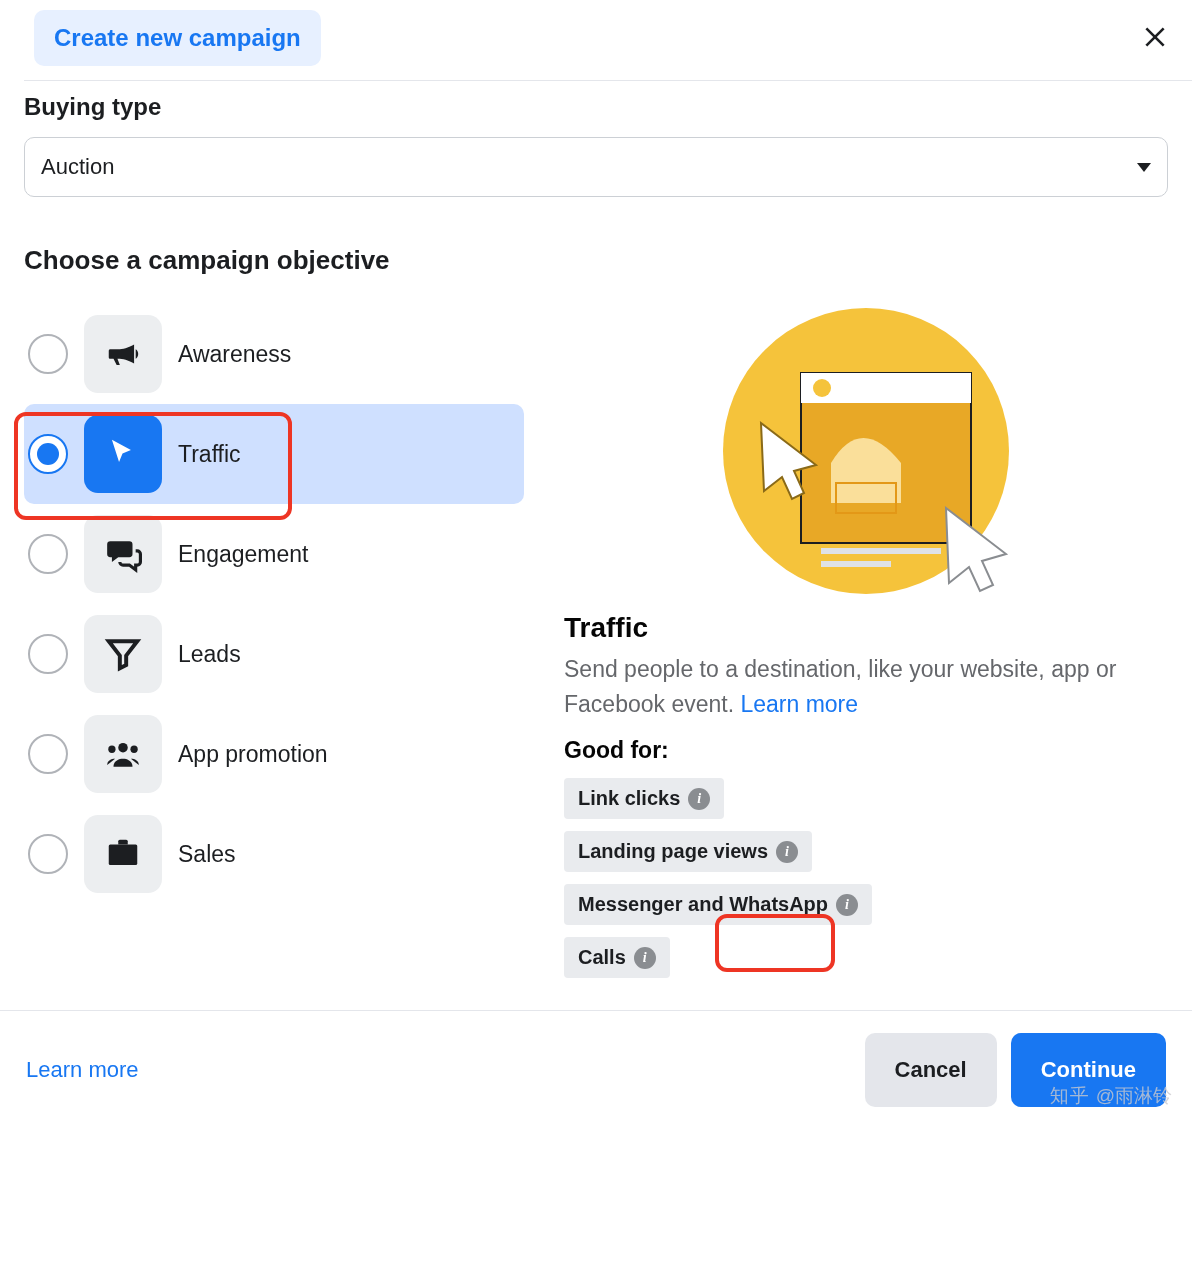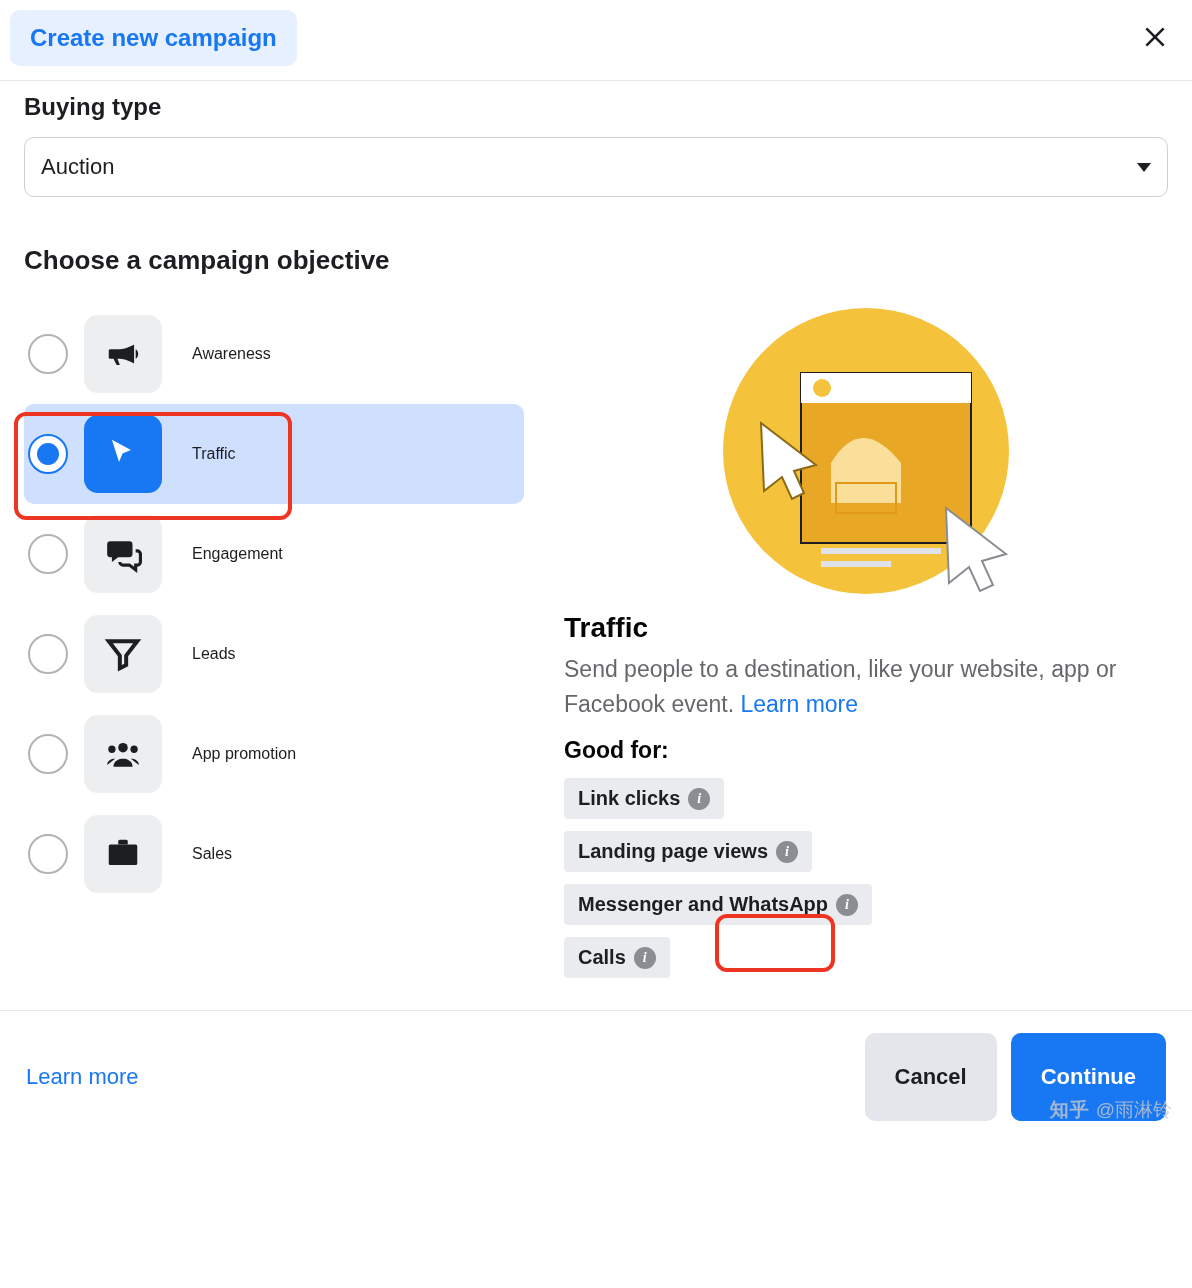--- a/index.html
+++ b/index.html
@@ -8,20 +8,21 @@
   background: #fff;
   width: 1192px;
   color: #1c1e21;
 }
 .header {
   display: flex;
   align-items: flex-end;
   padding: 10px 14px 14px 10px;
   border-bottom: 1px solid #e4e6eb;
   position: relative;
+  margin-left: 24px;
 }
 .tab {
   font-size: 24px;
   font-weight: 600;
   color: #65676b;
   padding: 14px 20px;
   border-radius: 10px;
   cursor: pointer;
 }
 .tab.active {
@@ -91,23 +92,22 @@
 .icon-tile {
   width: 78px; height: 78px;
   background: #eceef0;
   border-radius: 14px;
   display: flex; align-items: center; justify-content: center;
   flex-shrink: 0;
 }
 .icon-tile.selected { background: #1877f2; }
 .icon-tile svg { width: 38px; height: 38px; }
 .obj-label {
-  font-size: 16px;
+  font-size: 23px;
   font-weight: 400;
-  margin-left: 14px;
 }
 .highlight-box {
   position: absolute;
   border: 4px solid #ee3524;
   border-radius: 12px;
   pointer-events: none;
 }
 .hl-traffic { left: 14px; top: 412px; width: 278px; height: 108px; }
 .hl-whatsapp { left: 715px; top: 914px; width: 120px; height: 58px; }
 .illus { width: 300px; height: 290px; margin: 0 auto 14px auto; position: relative; }
@@ -138,39 +138,39 @@
   font-style: italic;
 }
 .footer {
   border-top: 1px solid #e4e6eb;
   padding: 22px 26px;
   display: flex; align-items: center; justify-content: space-between;
 }
 .learn-more-footer { color: #1877f2; font-size: 22px; font-weight: 500; cursor: pointer; }
 .footer-right { display: flex; gap: 14px; }
 .btn {
-  padding: 31px 30px;
+  padding: 24px 30px;
   font-size: 22px;
   font-weight: 600;
   border: none;
   border-radius: 10px;
   cursor: pointer;
 }
 .btn-cancel { background: #e4e6eb; color: #1c1e21; }
 .btn-primary { background: #1877f2; color: #ffffff; }
 .watermark {
   position: absolute;
   right: 20px; bottom: 20px;
   color: rgba(200,200,205,0.8);
   font-size: 19px;
   display: flex; align-items: center; gap: 6px;
   pointer-events: none;
 }
 .zhi-logo {
-  font-weight: 700;
+  font-weight: 400;
   letter-spacing: 1px;
 }
 .container { position: relative; width: 1192px; }
 </style>
 </head>
 <body>
 
 <div class="container">
 
 <div class="header">

